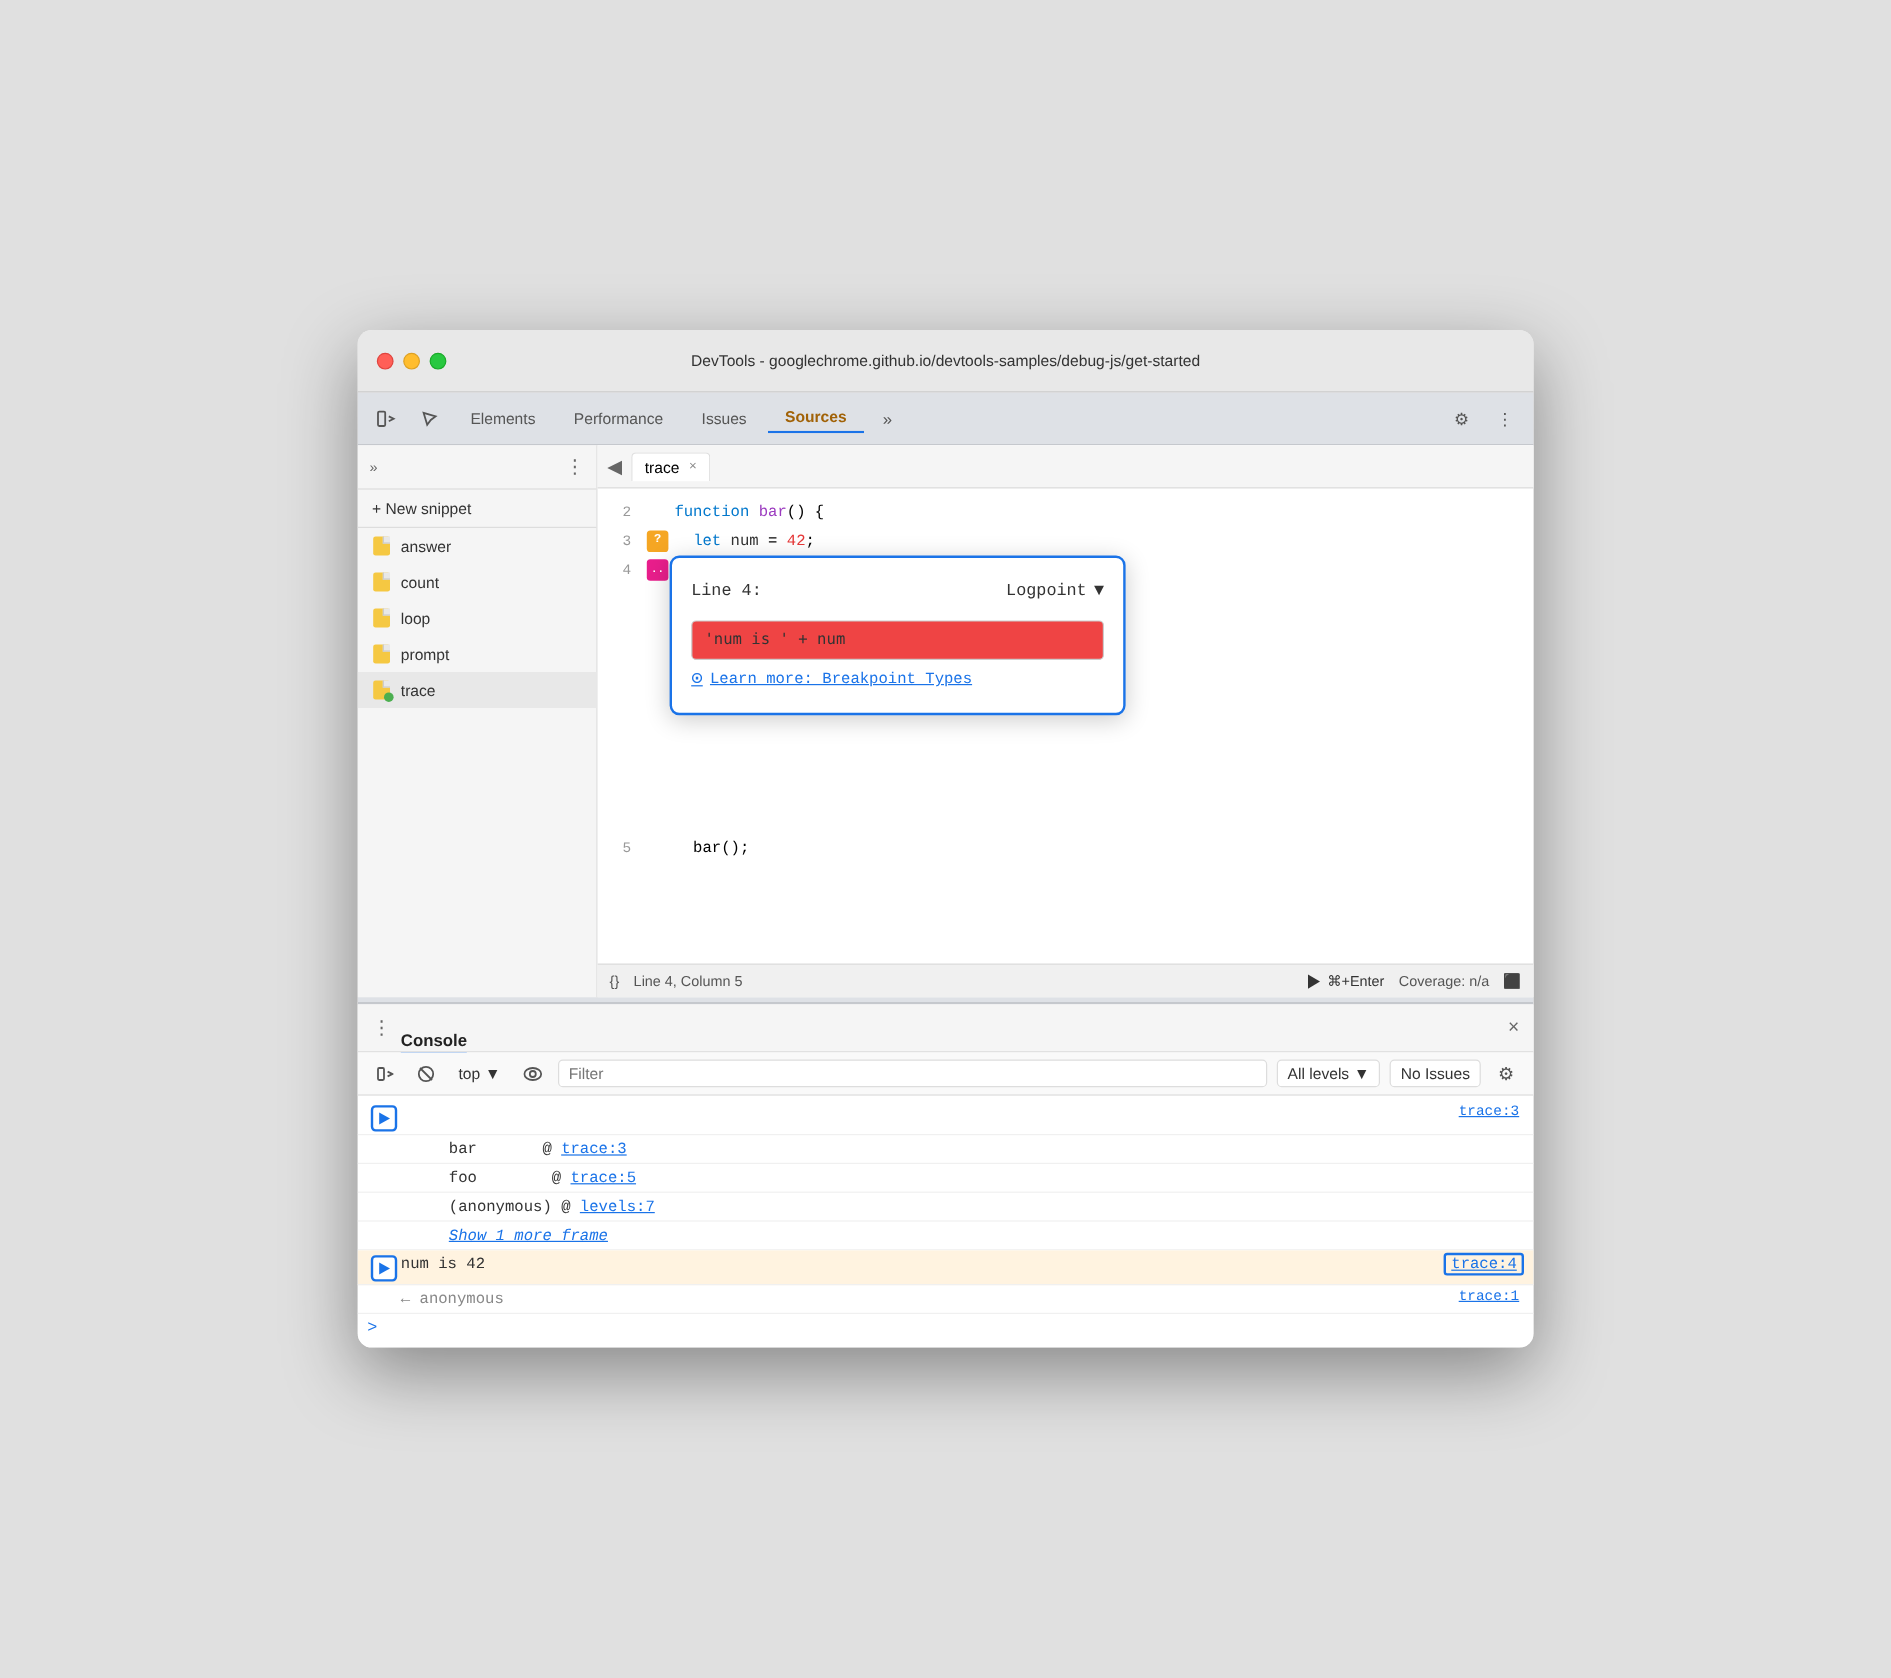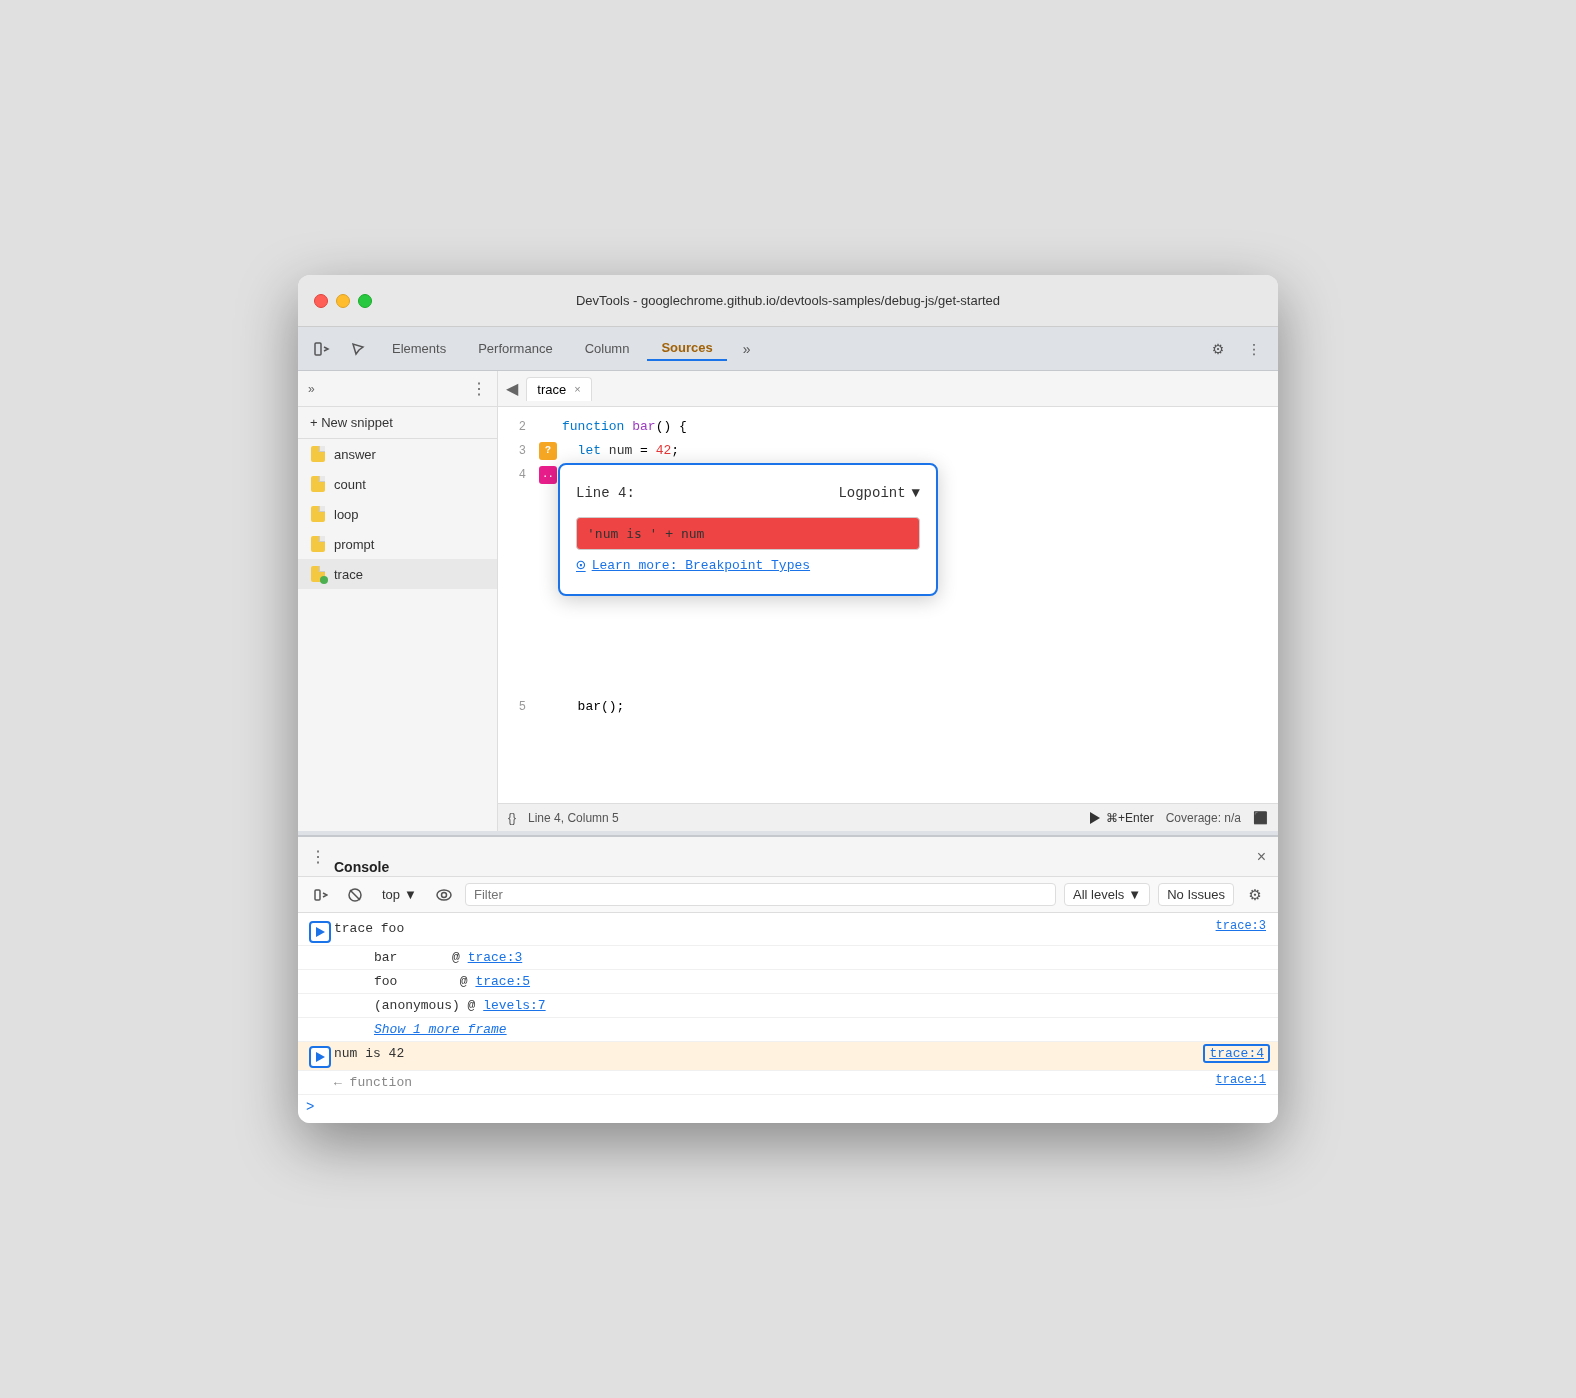--- a/index.html
+++ b/index.html
@@ -567,21 +567,21 @@
         <path d="M10 6l4 2-4 2" stroke="#555" stroke-width="1.5" fill="none"></path>
       </svg>
     </div>
     <div class="tab-icon-btn">
       <svg width="16" height="16" viewBox="0 0 16 16" fill="none">
         <path d="M3 3l3 10 3-4 4-3z" stroke="#555" stroke-width="1.5" fill="none"></path>
       </svg>
     </div>
     <div class="tab-item">Elements</div>
     <div class="tab-item">Performance</div>
-    <div class="tab-item">Column</div>
+    <div class="tab-item">Issues</div>
     <div class="tab-item active">Sources</div>
     <div class="tab-icon-btn">»</div>
     <div class="tabs-spacer"></div>
     <div class="tab-icon-btn">⚙</div>
     <div class="tab-icon-btn">⋮</div>
   </div>
 
   <div class="main-area">
 
     <div class="sidebar">
@@ -746,21 +746,20 @@
     </div>
 
     <div class="console-content">
 
       <div class="console-row">
         <div class="console-icon-cell">
           <div class="logpoint-icon-box" style="border-color: #1a73e8;">
             <div class="logpoint-arrow" style="border-left-color: #1a73e8;"></div>
           </div>
         </div>
-        <span class="console-msg">trace foo</span>
         <span class="console-source">trace:3</span>
       </div>
 
       <div class="console-row">
         <div class="console-icon-cell"></div>
         <span class="console-msg indent1">bar &nbsp;&nbsp;&nbsp;&nbsp;&nbsp; @ <span class="console-link">trace:3</span></span>
       </div>
 
       <div class="console-row">
         <div class="console-icon-cell"></div>
@@ -783,21 +782,21 @@
             <div class="logpoint-arrow blue"></div>
           </div>
         </div>
         <span class="console-msg">num is 42</span>
         <span class="highlighted-source-box">trace:4</span>
         <span style="width:8px;"></span>
       </div>
 
       <div class="console-row">
         <div class="console-icon-cell"></div>
-        <span class="console-msg"><span class="gray-text">← function</span></span>
+        <span class="console-msg"><span class="gray-text">← anonymous</span></span>
         <span class="console-source">trace:1</span>
       </div>
 
       <div class="console-input-row">
         <span class="console-prompt">&gt;</span>
         <input class="console-input-area" type="text" placeholder="" style="">
       </div>
     </div>
   </div>
 </div>

